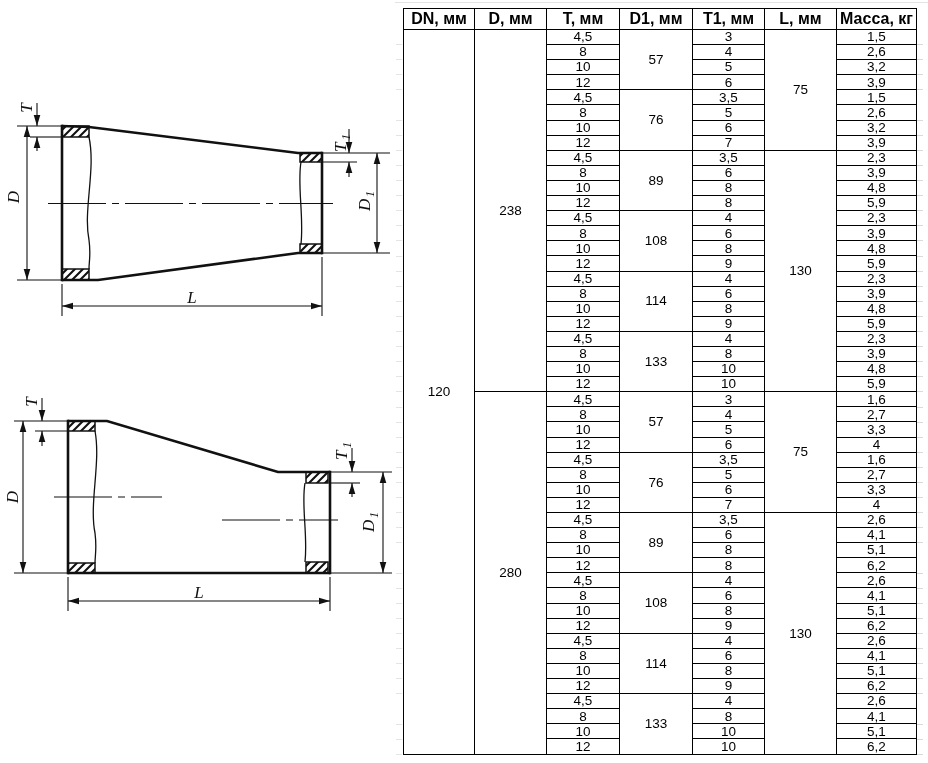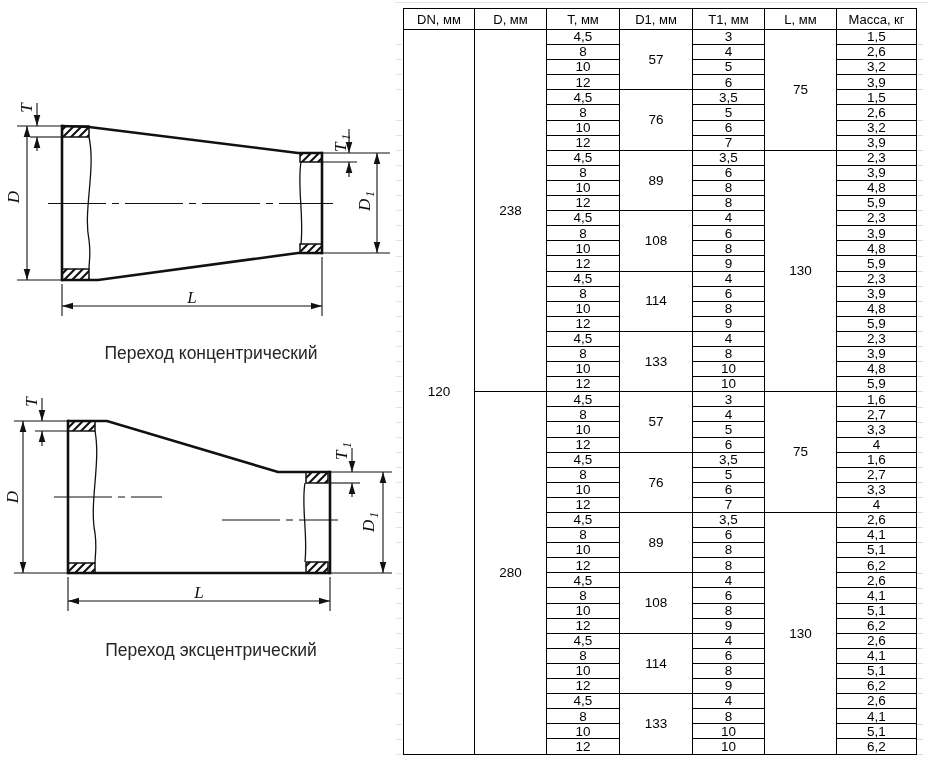--- a/index.html
+++ b/index.html
@@ -18,21 +18,21 @@
            font-size:17.5px;color:#262626;}
   #caption-1{top:343px;}
   #caption-2{top:640px;}
   
   #table-wrap{position:absolute;left:403px;top:8px;}
   table{border-collapse:collapse;table-layout:fixed;width:513px;
         font-family:"Liberation Sans",sans-serif;font-size:13.5px;color:#000;}
   th,td{border:1.4px solid #000;text-align:center;vertical-align:middle;
         padding:0;line-height:1;overflow:hidden;}
   thead tr{height:21px;}
-  th{font-weight:normal;font-size:13px;}
+  th{font-weight:bold;font-size:16px;}
   tbody tr{height:15.1px;}
   col.c1{width:71px}col.c2{width:72px}col.c3{width:73px}col.c4{width:73px}
   col.c5{width:72px}col.c6{width:72px}col.c7{width:80px}
   
   .grid-stub{position:absolute;top:30px;height:726px;
      background:repeating-linear-gradient(to bottom,transparent 0,transparent 14.1px,#d9d9d9 14.1px,#d9d9d9 15.1px);}
   #stub-right{left:917px;width:6px;}
   #stub-left{left:396px;width:6px;opacity:.7;}
   #grid-top{position:absolute;left:395px;top:2px;width:533px;height:1px;background:#e3e3e3;}
 </style>
@@ -155,22 +155,20 @@
         <text class="dimsub" x="372" y="530">1</text>
       </g>
 
       <path class="thin" d="M68,577 V611"></path>
       <path class="thin" d="M330,577 V611"></path>
       <line class="thin" x1="68" y1="601" x2="330" y2="601" marker-start="url(#arrS)" marker-end="url(#arrE)"></line>
       <text class="dimtext" text-anchor="middle" x="199" y="598">L</text>
     </g>
   </svg>
 
-  <div class="caption" id="caption-1">Переход концентрический</div>
-  <div class="caption" id="caption-2">Переход эксцентрический</div>
 
   <div id="grid-top"></div>
   <div class="grid-stub" id="stub-left"></div>
   <div class="grid-stub" id="stub-right"></div>
 
   <div id="table-wrap">
     <table>
       <colgroup>
         <col class="c1">
           <col class="c2">

